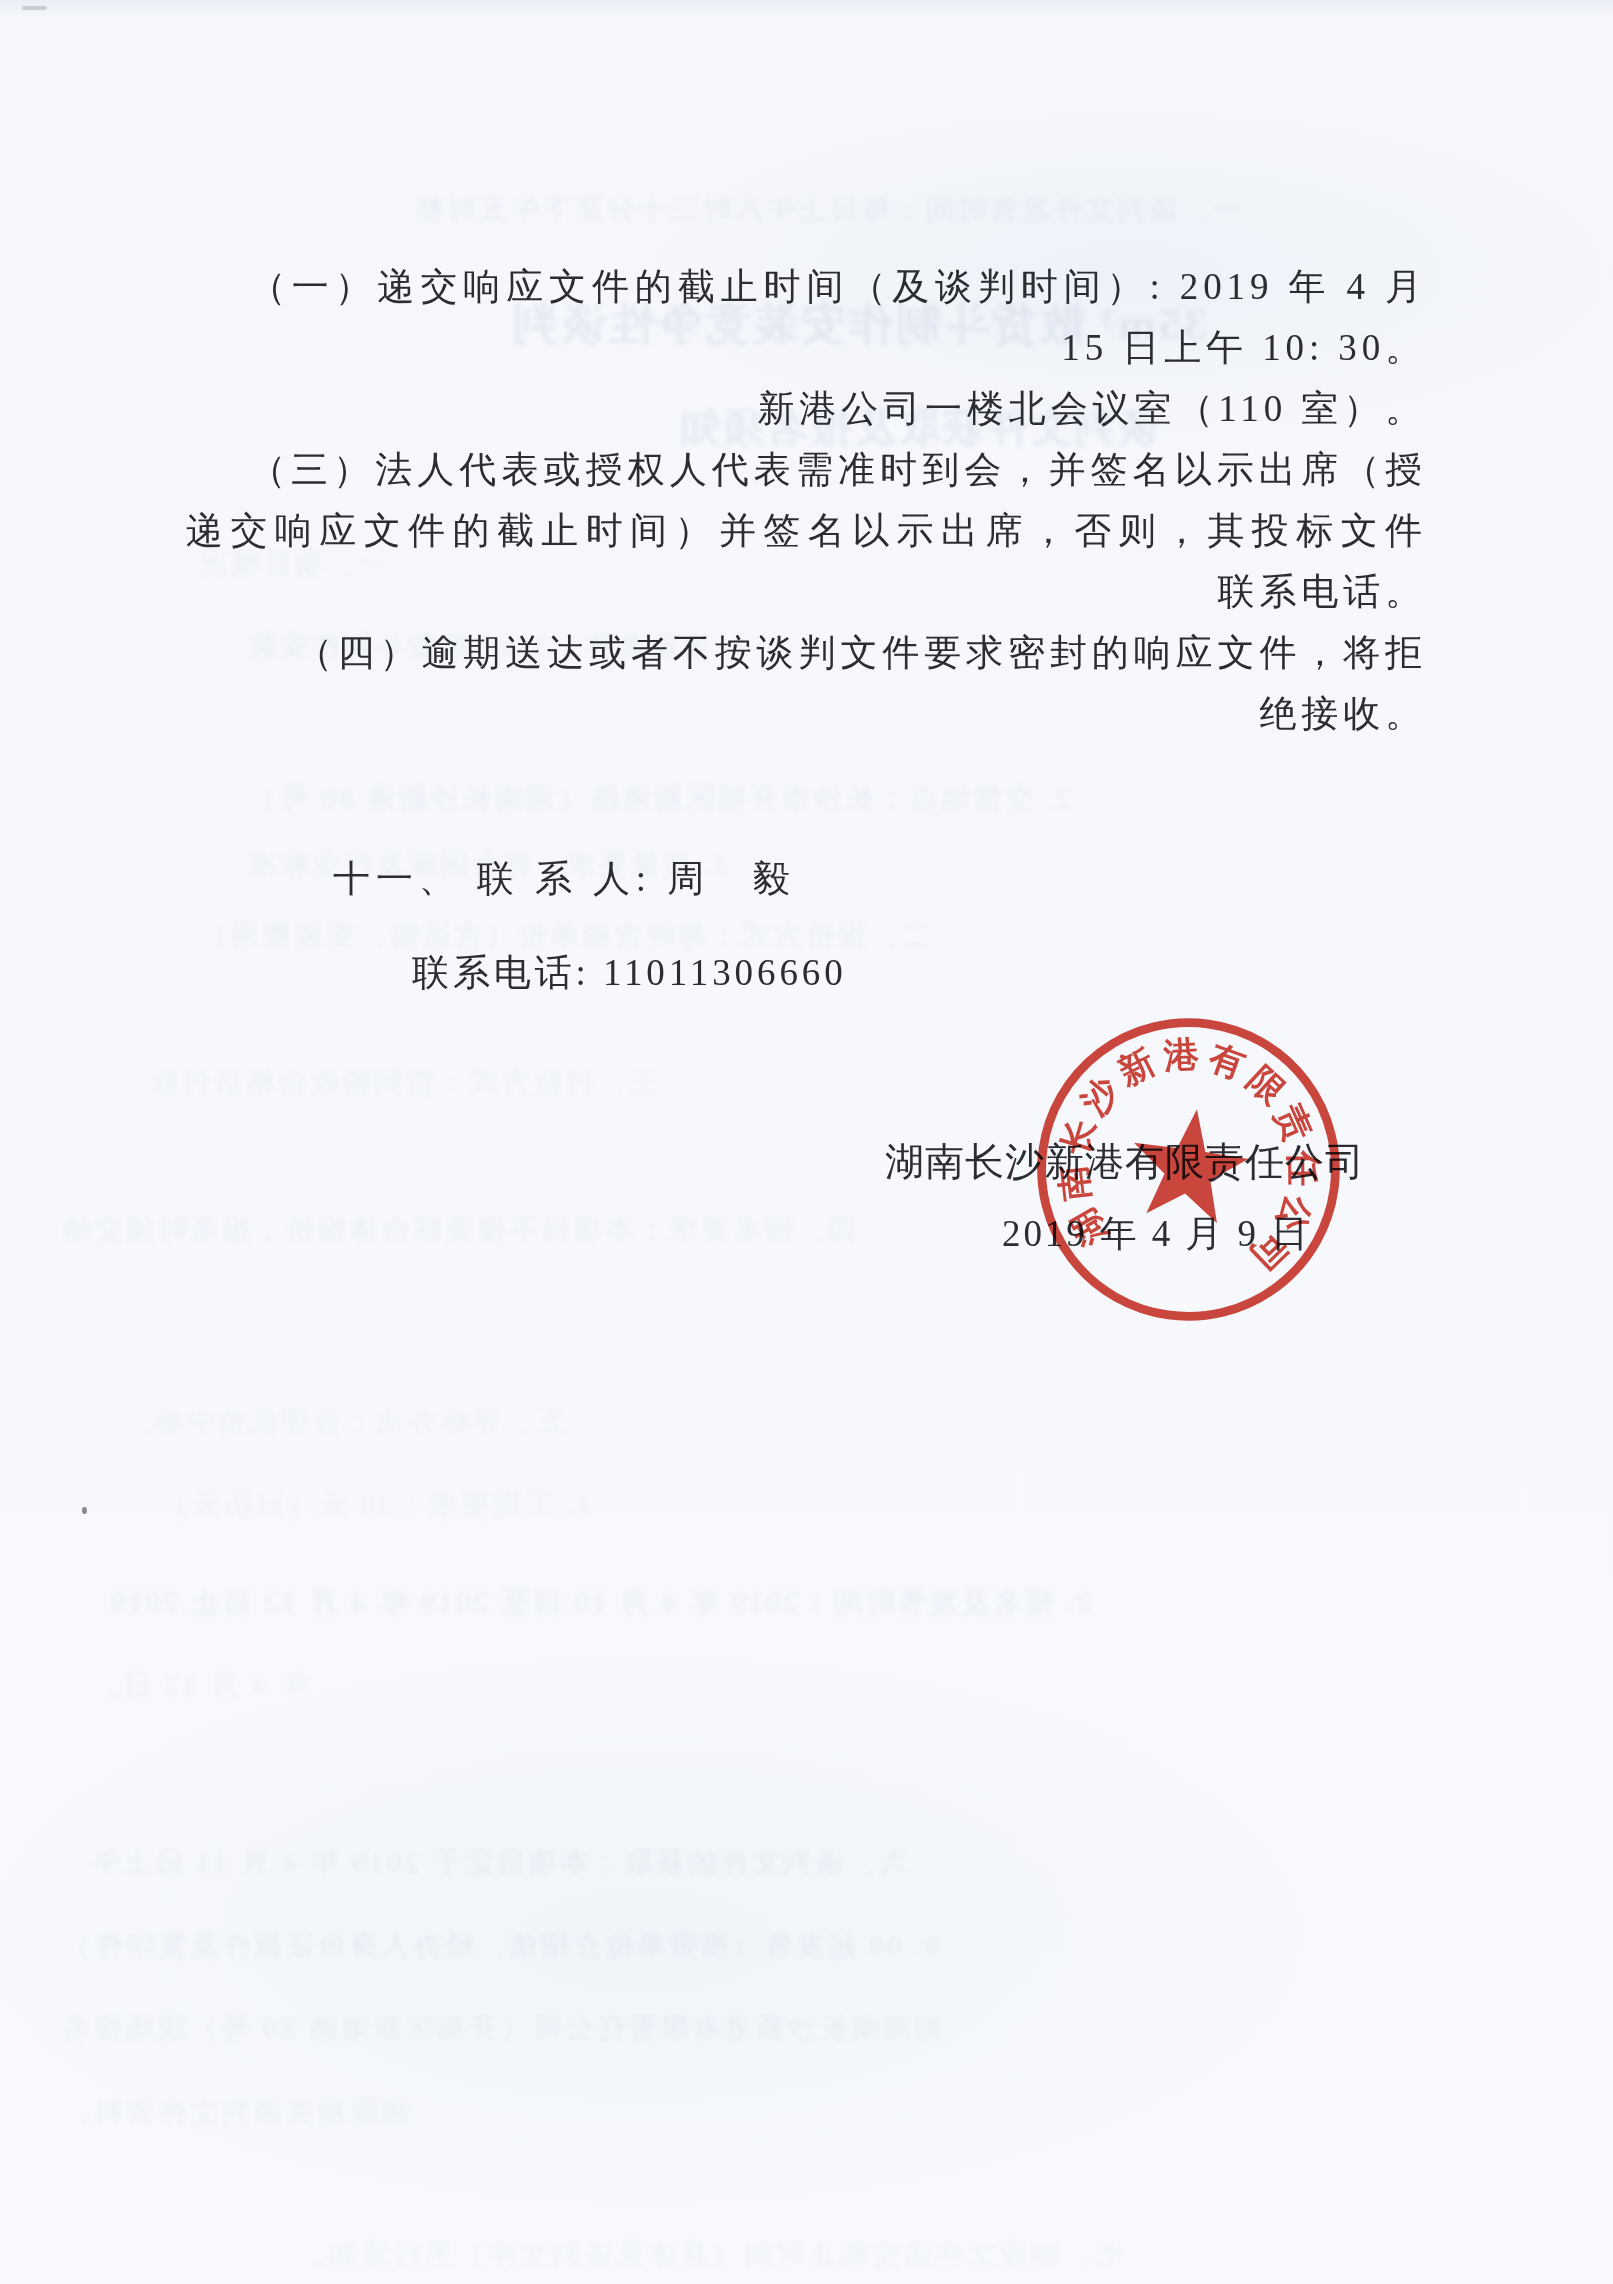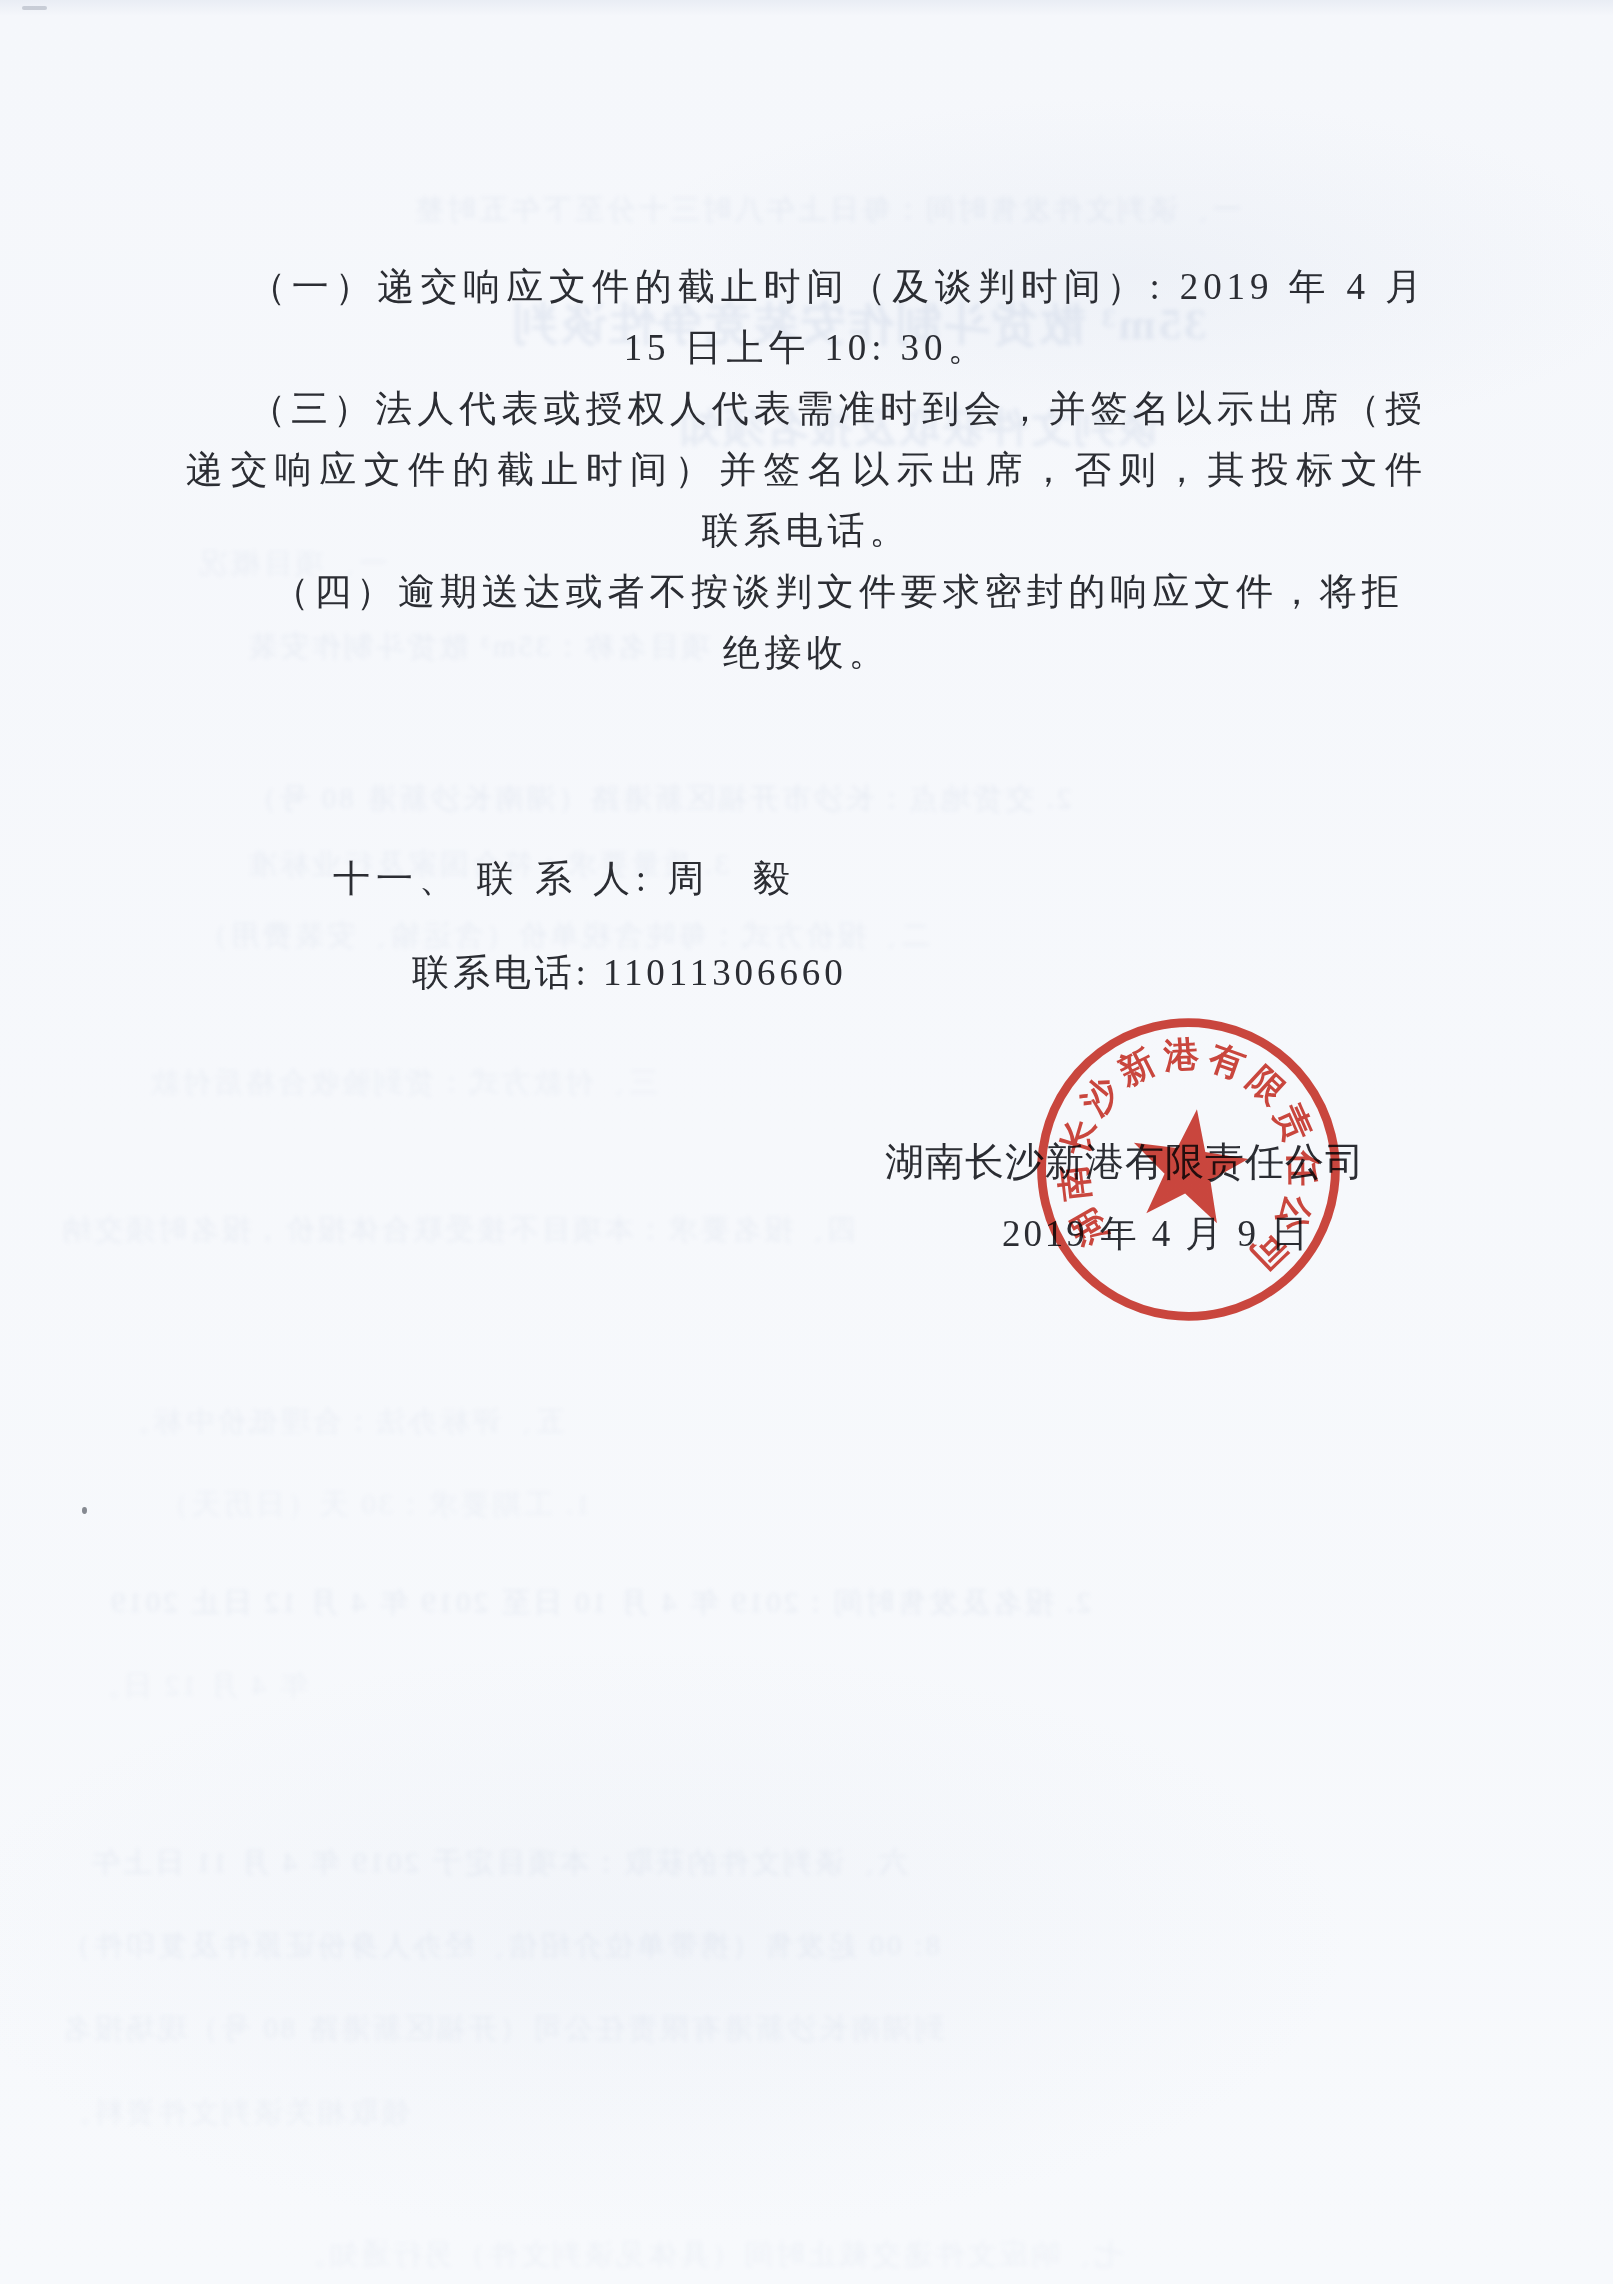--- a/index.html
+++ b/index.html
@@ -18,21 +18,21 @@
     content:"";position:absolute;left:0;top:0;width:100%;height:15.7px;
     background:linear-gradient(rgba(160,176,205,.14), rgba(160,176,205,0));
     pointer-events:none;
   }
   
   .body-text{
     position:absolute;left:186px;top:256px;width:1241px;
   }
   .ln{
     height:61px;line-height:61px;font-size:37px;letter-spacing:4.9px;
-    text-align:center;
+    text-align:right;
   }
   .ln.indent{ text-indent:1.7em; }
   .ln.fill{ text-align:justify; text-align-last:justify; }
   
   .contact-person{ position:absolute;left:333px;top:848px;height:61px;line-height:61px;font-size:37px;letter-spacing:5.9px;white-space:nowrap; }
   .contact-phone{ position:absolute;left:412px;top:942px;height:61px;line-height:61px;font-size:37px;letter-spacing:3.9px;white-space:nowrap; }
   
   .sig-company{ position:absolute;left:885px;top:1135px;font-size:39px;letter-spacing:1px;white-space:nowrap; }
   .sig-date{ position:absolute;left:1002px;top:1209px;font-size:37px;letter-spacing:2.9px;white-space:nowrap; }
   
@@ -78,20 +78,21 @@
       <div class="bleed-line" style="top: 1843px; left: 88px; font-size: 29px; opacity: 0.1;">六、谈判文件的获取：本项目定于 2019 年 4 月 11 日上午</div>
       <div class="bleed-line" style="top: 1926px; left: 59px; font-size: 29px; opacity: 0.1;">8: 00 起发售（携带单位介绍信、经办人身份证原件及复印件）</div>
       <div class="bleed-line" style="top: 2009px; left: 59px; font-size: 29px; opacity: 0.09;">到湖南长沙新港有限责任公司（开福区新港路 80 号）现场报名</div>
       <div class="bleed-line" style="top: 2093px; left: 59px; font-size: 29px; opacity: 0.08;">领取相关谈判文件资料。</div>
       <div class="bleed-line" style="top: 2235px; left: 294px; font-size: 29px; opacity: 0.07;">七、响应文件递交截止时间（具体见谈判文件）另行通知。</div>
     </div>
 
   <div class="body-text">
     <div class="ln indent fill">（一）递交响应文件的截止时间（及谈判时间）: 2019 年 4 月</div>
     <div class="ln">15 日上午 10: 30。</div>
+    <div class="ln">新港公司一楼北会议室（110 室）。</div>
     <div class="ln indent fill">（三）法人代表或授权人代表需准时到会，并签名以示出席（授</div>
     <div class="ln fill">递交响应文件的截止时间）并签名以示出席，否则，其投标文件</div>
     <div class="ln">联系电话。</div>
     <div class="ln indent">（四）逾期送达或者不按谈判文件要求密封的响应文件，将拒</div>
     <div class="ln">绝接收。</div>
   </div>
 
   <div class="contact-person">十一、 联 系 人: 周　毅</div>
   <div class="contact-phone">联系电话: 11011306660</div>
 

